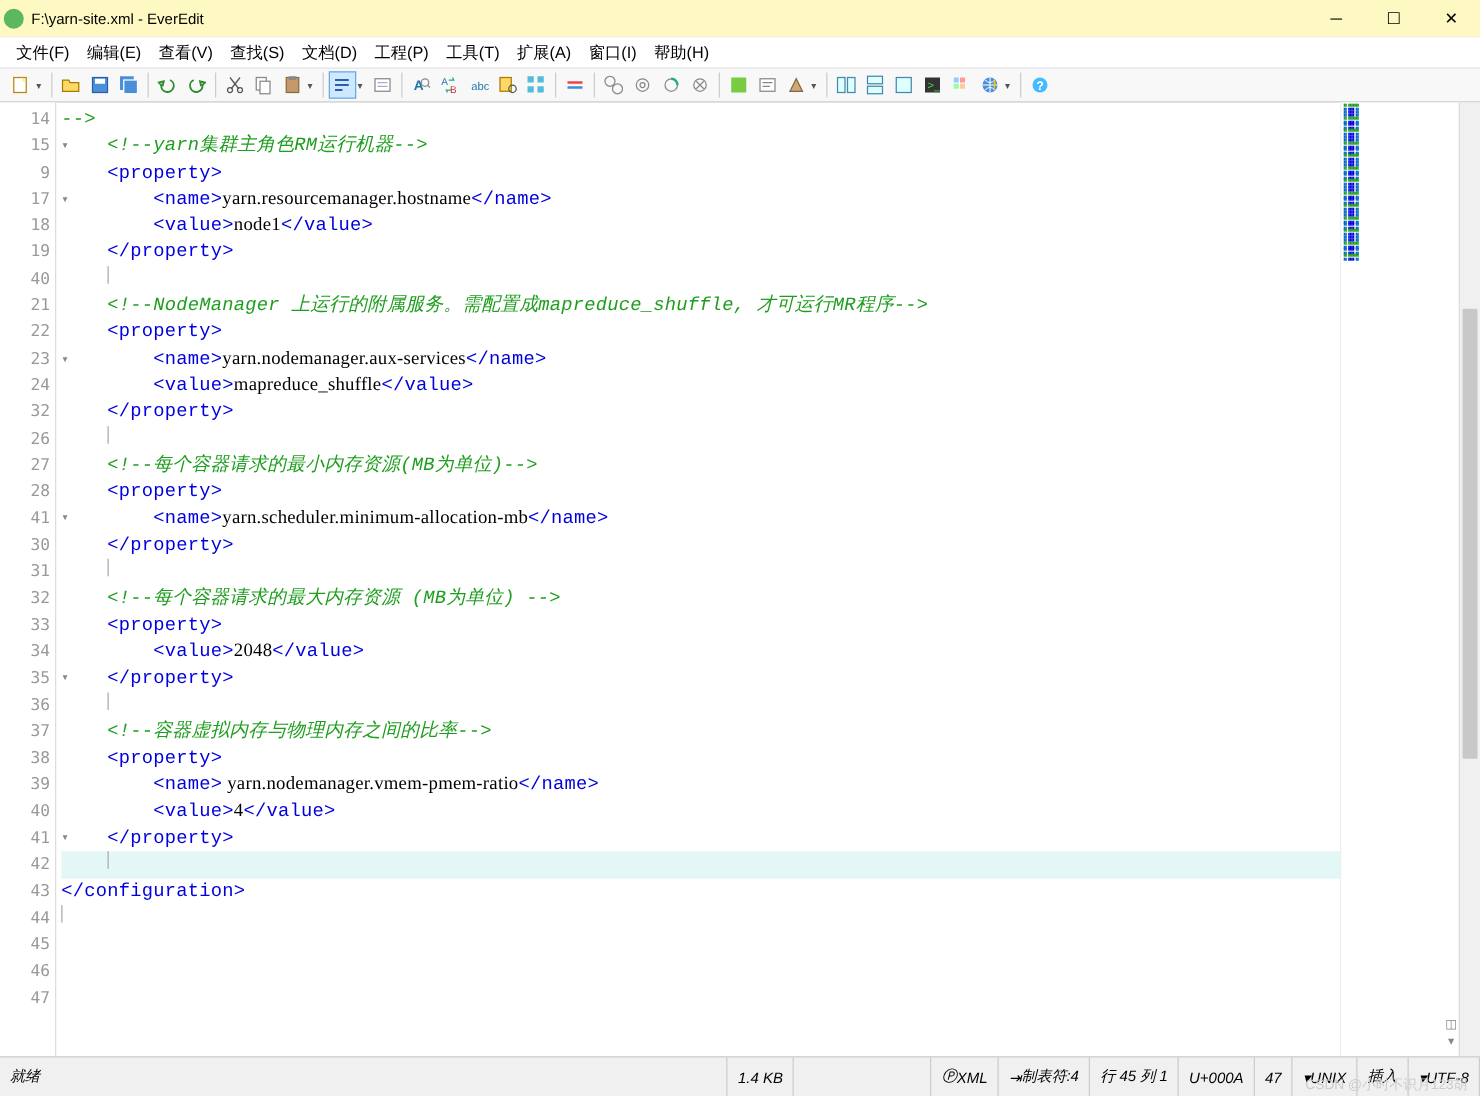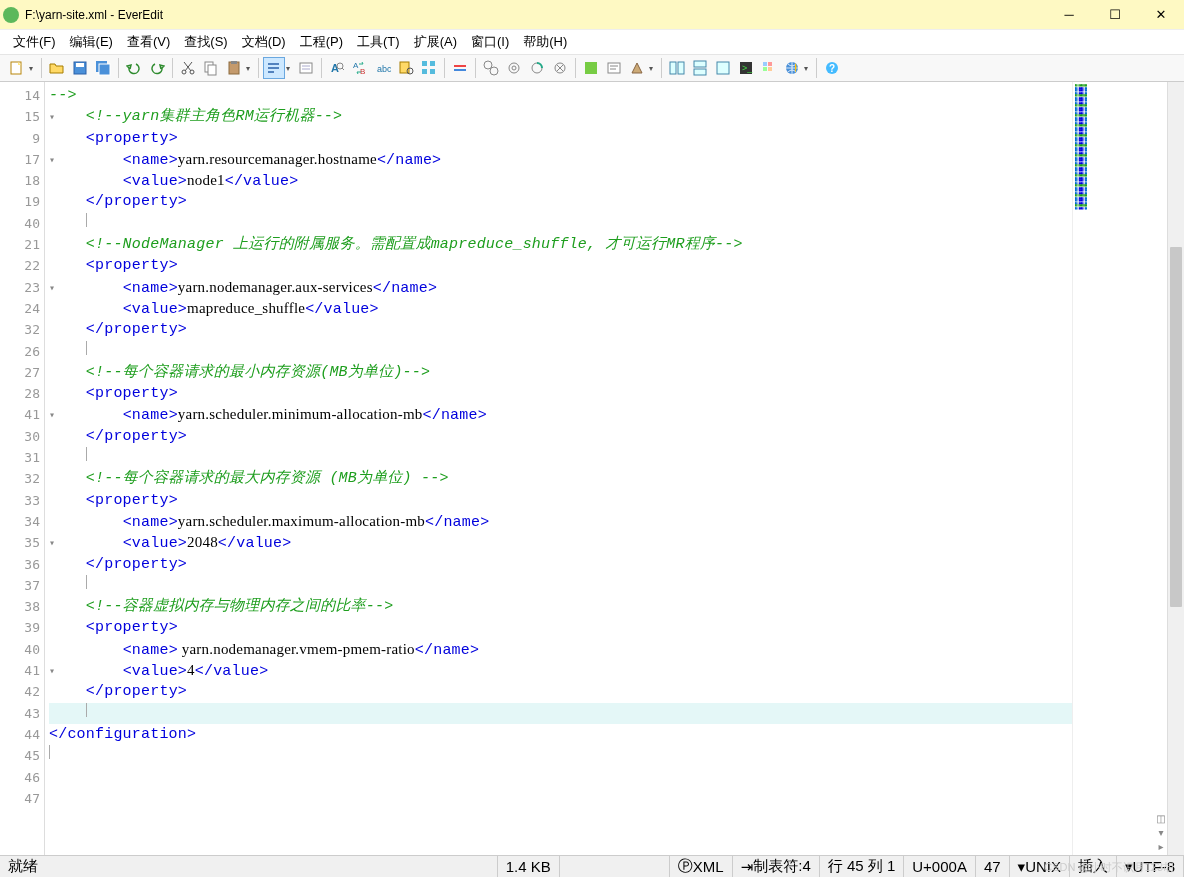--- a/index.html
+++ b/index.html
@@ -23,21 +23,21 @@
 .code .row { height:21.3px; line-height:21.3px; white-space:pre; }
 .code .row.cur { background:#e4f7f7; }
 .cm { color:#1e9e1e; font-style:italic; }
 .tg { color:#0000dd; }
 .tx { color:#000;font-family:Liberation Serif, serif; }
 .minimap { width:95px; background:#fff; font-size:2px; line-height:2.5px; font-family:monospace; color:#0066cc; padding:2px; overflow:hidden; white-space:pre; border-left:1px solid #eee; }
 .vscroll { width:17px; background:#f0f0f0; border-left:1px solid #ddd; position:relative; }
 .vscroll .thumb { position:absolute; left:2px; right:2px; top:165px; height:360px; background:#c8c8c8; border-radius:1px; }
 .corner-icons { position:absolute; right:17px; bottom:22px; width:14px; display:flex; flex-direction:column; gap:2px; padding:2px; }
 .corner-icons div { width:12px; height:12px; font-size:10px; color:#888; text-align:center; }
-.statusbar { position:absolute; bottom:0; left:0; right:0; height:22px; background:#f0f0f0; border-top:1px solid #ccc; display:flex; align-items:center; font-size:15px; }
+.statusbar { position:absolute; bottom:0; left:0; right:0; height:32px; background:#f0f0f0; border-top:1px solid #ccc; display:flex; align-items:center; font-size:12px;font-style:italic; }
 .statusbar .cell { padding:0 8px; border-right:1px solid #ccc; height:100%; display:flex; align-items:center; }
 .statusbar .flex { flex:1; }
 svg { display:block; }
 </style>
 </head>
 <body>
 
 <div class="titlebar">
   <span class="appicon"></span>
   <span class="title">F:\yarn-site.xml - EverEdit</span>
@@ -316,21 +316,20 @@
       <div class="row">        <span class="tg">&lt;value&gt;</span><span class="tx">mapreduce_shuffle</span><span class="tg">&lt;/value&gt;</span></div>
       <div class="row">    <span class="tg">&lt;/property&gt;</span></div>
       <div class="row">    <span style="border-left:1px solid #aaa;height:14px;display:inline-block"></span></div>
       <div class="row">    <span class="cm">&lt;!--每个容器请求的最小内存资源(MB为单位)--&gt;</span></div>
       <div class="row">    <span class="tg">&lt;property&gt;</span></div>
       <div class="row">        <span class="tg">&lt;name&gt;</span><span class="tx">yarn.scheduler.minimum-allocation-mb</span><span class="tg">&lt;/name&gt;</span></div>
       <div class="row">    <span class="tg">&lt;/property&gt;</span></div>
       <div class="row">    <span style="border-left:1px solid #aaa;height:14px;display:inline-block"></span></div>
       <div class="row">    <span class="cm">&lt;!--每个容器请求的最大内存资源 (MB为单位) --&gt;</span></div>
       <div class="row">    <span class="tg">&lt;property&gt;</span></div>
-      <div class="row">        <span class="tg">&lt;name&gt;</span><span class="tx">yarn.scheduler.maximum-allocation-mb</span><span class="tg">&lt;/name&gt;</span></div>
       <div class="row">        <span class="tg">&lt;value&gt;</span><span class="tx">2048</span><span class="tg">&lt;/value&gt;</span></div>
       <div class="row">    <span class="tg">&lt;/property&gt;</span></div>
       <div class="row">    <span style="border-left:1px solid #aaa;height:14px;display:inline-block"></span></div>
       <div class="row">    <span class="cm">&lt;!--容器虚拟内存与物理内存之间的比率--&gt;</span></div>
       <div class="row">    <span class="tg">&lt;property&gt;</span></div>
       <div class="row">        <span class="tg">&lt;name&gt;</span><span class="tx"> yarn.nodemanager.vmem-pmem-ratio</span><span class="tg">&lt;/name&gt;</span></div>
       <div class="row">        <span class="tg">&lt;value&gt;</span><span class="tx">4</span><span class="tg">&lt;/value&gt;</span></div>
       <div class="row">    <span class="tg">&lt;/property&gt;</span></div>
       <div class="row cur">    <span style="border-left:1px solid #aaa;height:14px;display:inline-block"></span></div>
       <div class="row"><span class="tg">&lt;/configuration&gt;</span></div>

